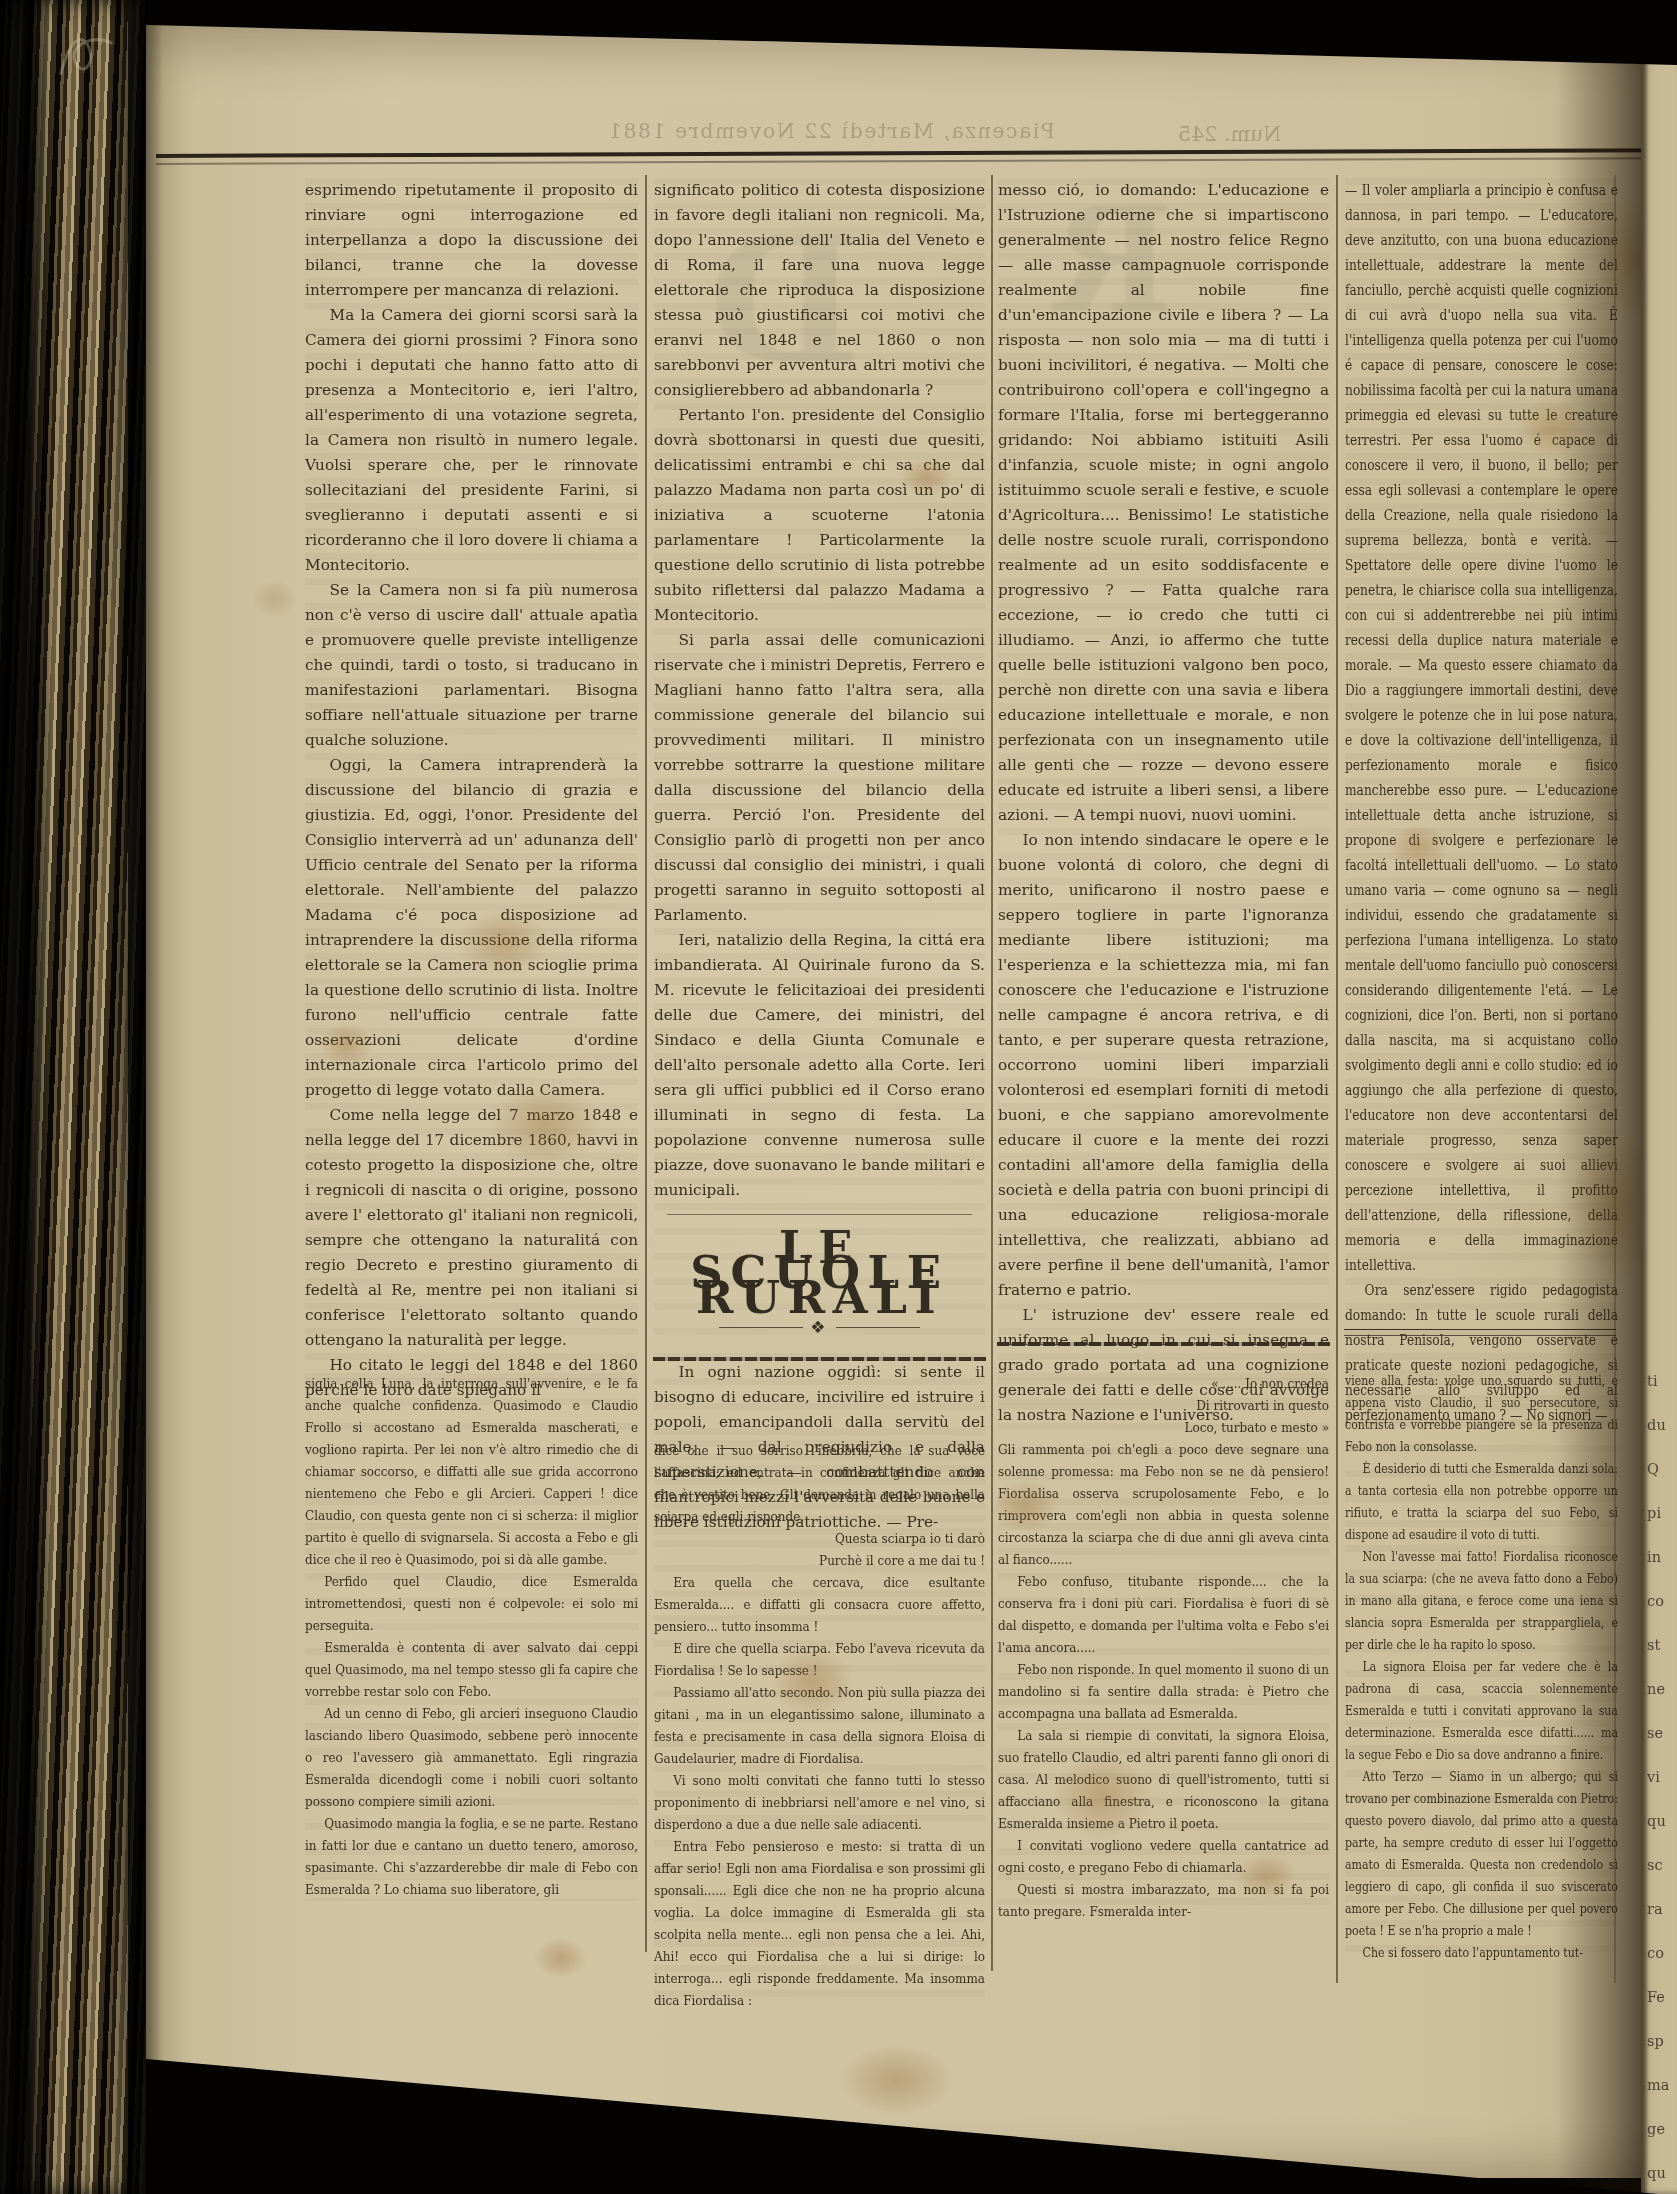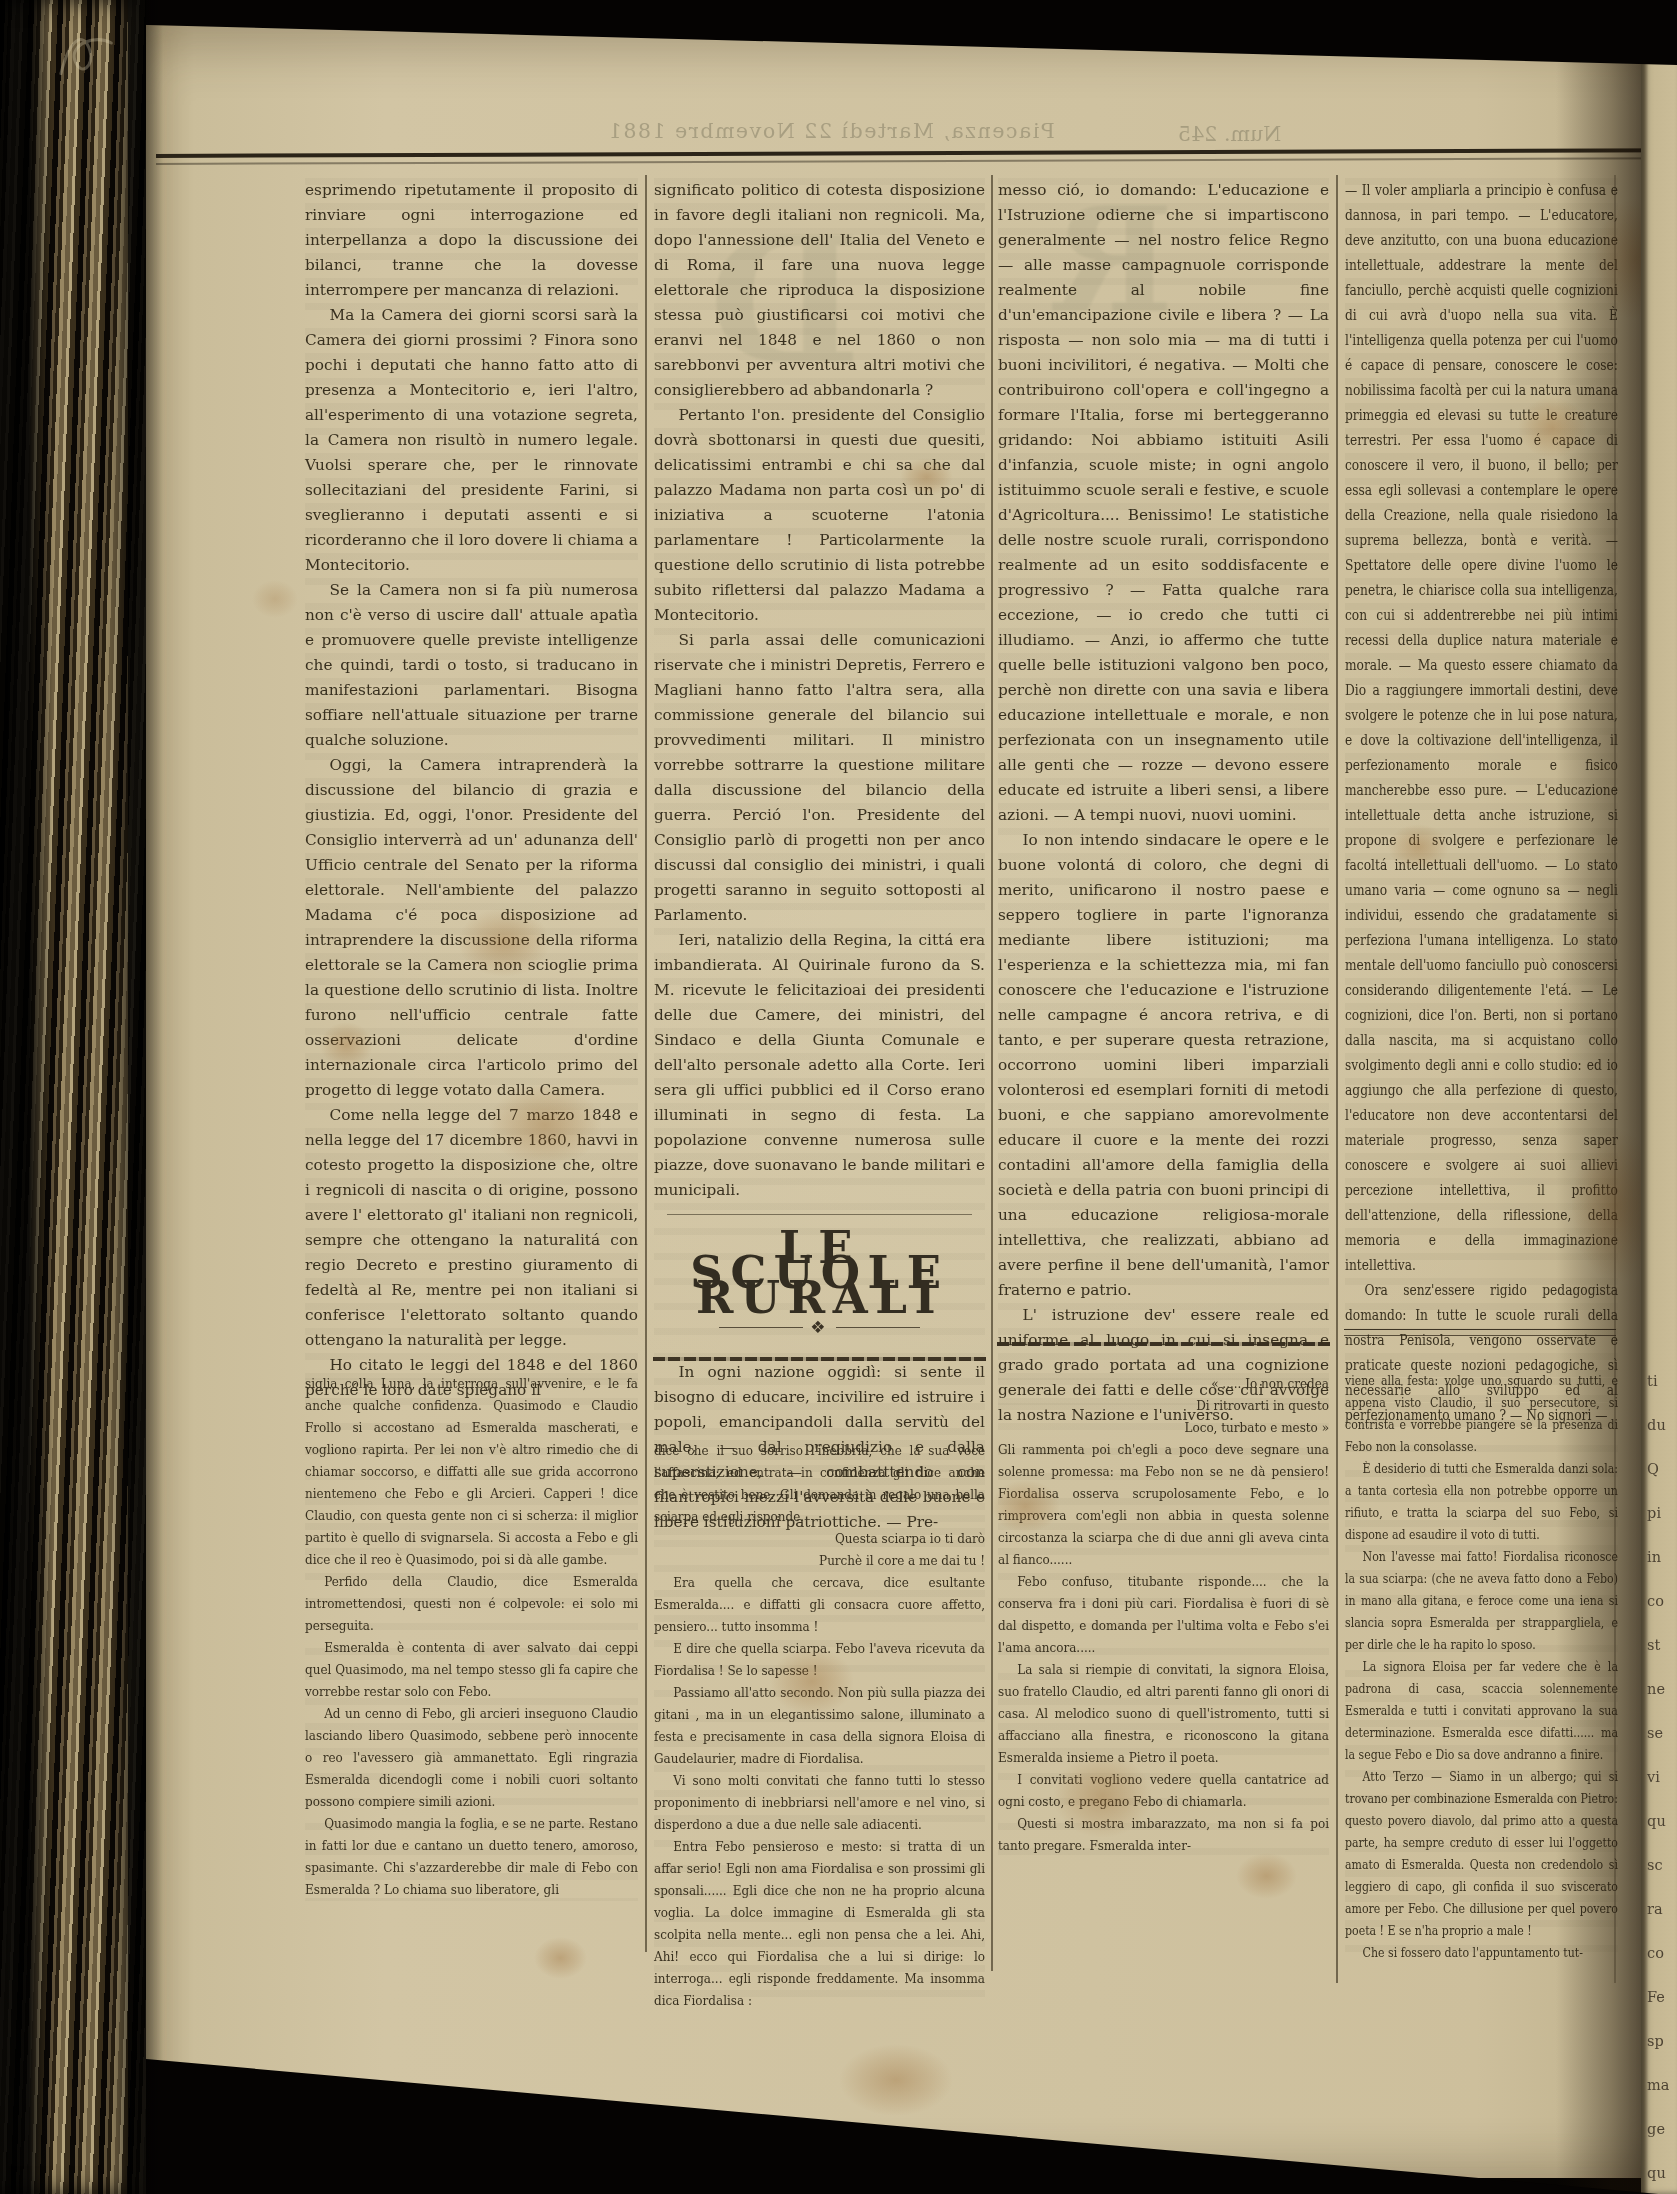--- a/index.html
+++ b/index.html
@@ -125,41 +125,42 @@
       <p class="para p">L' istruzione dev' essere reale ed uniforme al luogo in cui si insegna e grado grado portata ad una cognizione generale dei fatti e delle cose cui avvolge la nostra Nazione e l'universo.</p>
     </div>
 
   <div class="col col-top" id="col4-top" style="left:1345px;top:178px;width:323px;font-size:14.5px;">
       <p class="para f">— Il voler ampliarla a principio è confusa e dannosa, in pari tempo. — L'educatore, deve anzitutto, con una buona educazione intellettuale, addestrare la mente del fanciullo, perchè acquisti quelle cognizioni di cui avrà d'uopo nella sua vita. È l'intelligenza quella potenza per cui l'uomo é capace di pensare, conoscere le cose: nobilissima facoltà per cui la natura umana primeggia ed elevasi su tutte le creature terrestri. Per essa l'uomo é capace di conoscere il vero, il buono, il bello; per essa egli sollevasi a contemplare le opere della Creazione, nella quale risiedono la suprema bellezza, bontà e verità. — Spettatore delle opere divine l'uomo le penetra, le chiarisce colla sua intelligenza, con cui si addentrerebbe nei più intimi recessi della duplice natura materiale e morale. — Ma questo essere chiamato da Dio a raggiungere immortali destini, deve svolgere le potenze che in lui pose natura, e dove la coltivazione dell'intelligenza, il perfezionamento morale e fisico mancherebbe esso pure. — L'educazione intellettuale detta anche istruzione, si propone di svolgere e perfezionare le facoltá intellettuali dell'uomo. — Lo stato umano varia — come ognuno sa — negli individui, essendo che gradatamente si perfeziona l'umana intelligenza. Lo stato mentale dell'uomo fanciullo può conoscersi considerando diligentemente l'etá. — Le cognizioni, dice l'on. Berti, non si portano dalla nascita, ma si acquistano collo svolgimento degli anni e collo studio: ed io aggiungo che alla perfezione di questo, l'educatore non deve accontentarsi del materiale progresso, senza saper conoscere e svolgere ai suoi allievi percezione intellettiva, il profitto dell'attenzione, della riflessione, della memoria e della immaginazione intellettiva.</p>
       <p class="para p">Ora senz'essere rigido pedagogista domando: In tutte le scuole rurali della nostra Penisola, vengono osservate e praticate queste nozioni pedagogiche, sì necessarie allo sviluppo ed al perfezionamento umano ? — No signori —</p>
     </div>
 
   <div class="col col-bot" style="left:305px;top:1373px;width:333px;">
       <p class="para f">siglia colla Luna, la interroga sull'avvenire, e le fa anche qualche confidenza. Quasimodo e Claudio Frollo si accostano ad Esmeralda mascherati, e vogliono rapirta. Per lei non v'è altro rimedio che di chiamar soccorso, e diffatti alle sue grida accorrono nientemeno che Febo e gli Arcieri. Capperi ! dice Claudio, con questa gente non ci si scherza: il miglior partito è quello di svignarsela. Si accosta a Febo e gli dice che il reo è Quasimodo, poi si dà alle gambe.</p>
-      <p class="para p">Perfido della Claudio, dice Esmeralda intromettendosi, questi non é colpevole: ei solo mi perseguita.</p>
+      <p class="para p">Perfido quel Claudio, dice Esmeralda intromettendosi, questi non é colpevole: ei solo mi perseguita.</p>
       <p class="para p">Esmeralda è contenta di aver salvato dai ceppi quel Quasimodo, ma nel tempo stesso gli fa capire che vorrebbe restar solo con Febo.</p>
       <p class="para p">Ad un cenno di Febo, gli arcieri inseguono Claudio lasciando libero Quasimodo, sebbene però innocente o reo l'avessero già ammanettato. Egli ringrazia Esmeralda dicendogli come i nobili cuori soltanto possono compiere simili azioni.</p>
       <p class="para p">Quasimodo mangia la foglia, e se ne parte. Restano in fatti lor due e cantano un duetto tenero, amoroso, spasimante. Chi s'azzarderebbe dir male di Febo con Esmeralda ? Lo chiama suo liberatore, gli</p>
     </div>
   <div class="col col-bot" style="left:654px;top:1440px;width:331px;">
       <p class="para f">dice che il suo sorriso l'inebbria, che la sua voce l'affascina; ed entrata in confidenza gli dice anche che è vestito bene. Gli domanda in regalo una bella sciarpa ed egli risponde.</p>
       <p class="para v">Questa sciarpa io ti darò</p>
       <p class="para v">Purchè il core a me dai tu !</p>
       <p class="para p">Era quella che cercava, dice esultante Esmeralda.... e diffatti gli consacra cuore affetto, pensiero... tutto insomma !</p>
       <p class="para p">E dire che quella sciarpa. Febo l'aveva ricevuta da Fiordalisa ! Se lo sapesse !</p>
       <p class="para p">Passiamo all'atto secondo. Non più sulla piazza dei gitani , ma in un elegantissimo salone, illuminato a festa e precisamente in casa della signora Eloisa di Gaudelaurier, madre di Fiordalisa.</p>
       <p class="para p">Vi sono molti convitati che fanno tutti lo stesso proponimento di inebbriarsi nell'amore e nel vino, si disperdono a due a due nelle sale adiacenti.</p>
       <p class="para p">Entra Febo pensieroso e mesto: si tratta di un affar serio! Egli non ama Fiordalisa e son prossimi gli sponsali...... Egli dice che non ne ha proprio alcuna voglia. La dolce immagine di Esmeralda gli sta scolpita nella mente... egli non pensa che a lei. Ahi, Ahi! ecco qui Fiordalisa che a lui si dirige: lo interroga... egli risponde freddamente. Ma insomma dica Fiordalisa :</p>
     </div>
   <div class="col col-bot" style="left:998px;top:1373px;width:331px;">
       <p class="para v">« ..... Io non credea</p>
       <p class="para v">Di ritrovarti in questo</p>
       <p class="para v">Loco, turbato e mesto »</p>
       <p class="para f">Gli rammenta poi ch'egli a poco deve segnare una solenne promessa: ma Febo non se ne dà pensiero! Fiordalisa osserva scrupolosamente Febo, e lo rimprovera com'egli non abbia in questa solenne circostanza la sciarpa che di due anni gli aveva cinta al fianco......</p>
       <p class="para p">Febo confuso, titubante risponde.... che la conserva fra i doni più cari. Fiordalisa è fuori di sè dal dispetto, e domanda per l'ultima volta e Febo s'ei l'ama ancora.....</p>
+      <p class="para p">Febo non risponde. In quel momento il suono di un mandolino si fa sentire dalla strada: è Pietro che accompagna una ballata ad Esmeralda.</p>
       <p class="para p">La sala si riempie di convitati, la signora Eloisa, suo fratello Claudio, ed altri parenti fanno gli onori di casa. Al melodico suono di quell'istromento, tutti si affacciano alla finestra, e riconoscono la gitana Esmeralda insieme a Pietro il poeta.</p>
       <p class="para p">I convitati vogliono vedere quella cantatrice ad ogni costo, e pregano Febo di chiamarla.</p>
       <p class="para p">Questi si mostra imbarazzato, ma non si fa poi tanto pregare. Fsmeralda inter-</p>
     </div>
   <div class="col col-bot" id="col4-bot" style="left:1345px;top:1370px;width:323px;font-size:13px;">
       <p class="para f">viene alla festa: volge uno sguardo su tutti, e appena visto Claudio, il suo persecutore, si contrista e vorrebbe piangere se la presenza di Febo non la consolasse.</p>
       <p class="para p">È desiderio di tutti che Esmeralda danzi sola: a tanta cortesìa ella non potrebbe opporre un rifiuto, e tratta la sciarpa del suo Febo, si dispone ad esaudire il voto di tutti.</p>
       <p class="para p">Non l'avesse mai fatto! Fiordalisa riconosce la sua sciarpa: (che ne aveva fatto dono a Febo) in mano alla gitana, e feroce come una iena si slancia sopra Esmeralda per strappargliela, e per dirle che le ha rapito lo sposo.</p>
       <p class="para p">La signora Eloisa per far vedere che è la padrona di casa, scaccia solennemente Esmeralda e tutti i convitati approvano la sua determinazione. Esmeralda esce difatti...... ma la segue Febo e Dio sa dove andranno a finire.</p>
       <p class="para p">Atto Terzo — Siamo in un albergo; qui si trovano per combinazione Esmeralda con Pietro: questo povero diavolo, dal primo atto a questa parte, ha sempre creduto di esser lui l'oggetto amato di Esmeralda. Questa non credendolo sì leggiero di capo, gli confida il suo sviscerato amore per Febo. Che dillusione per quel povero poeta ! E se n'ha proprio a male !</p>

